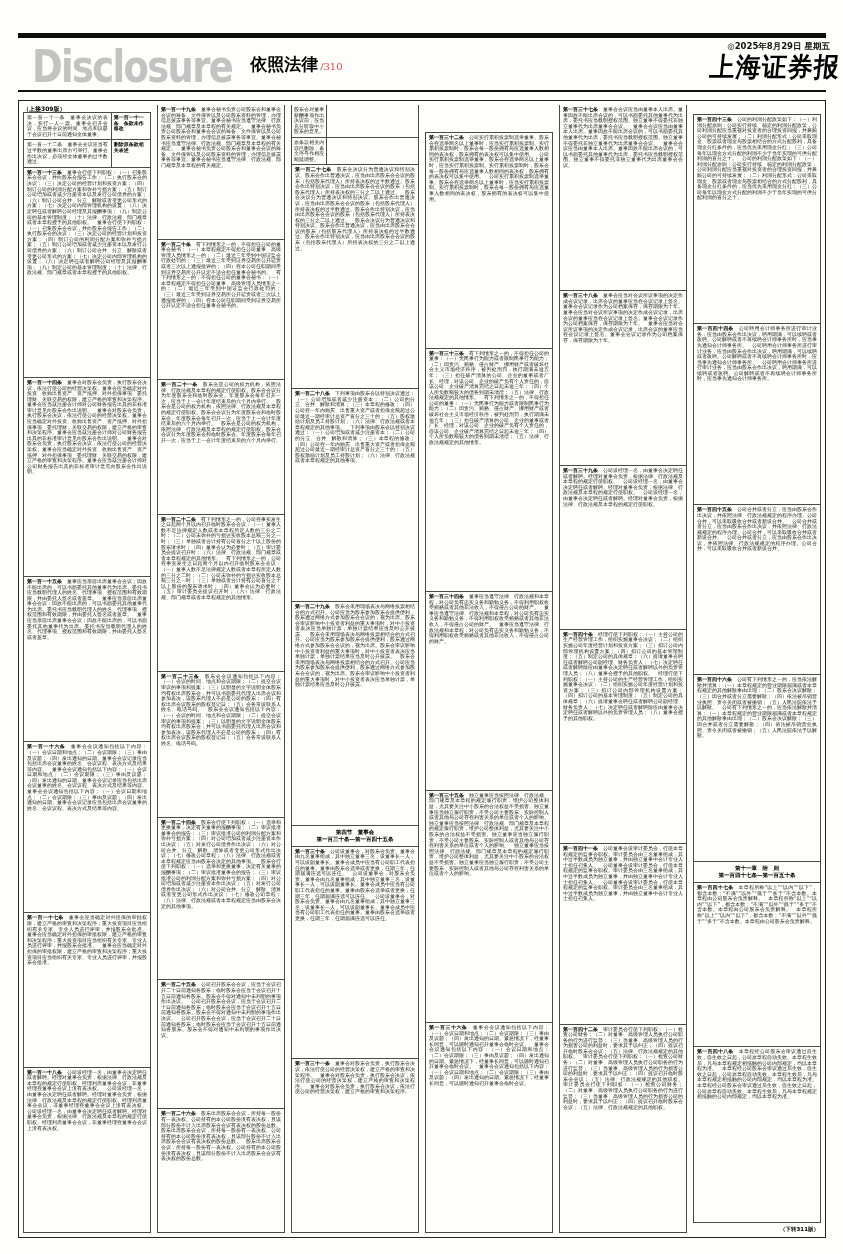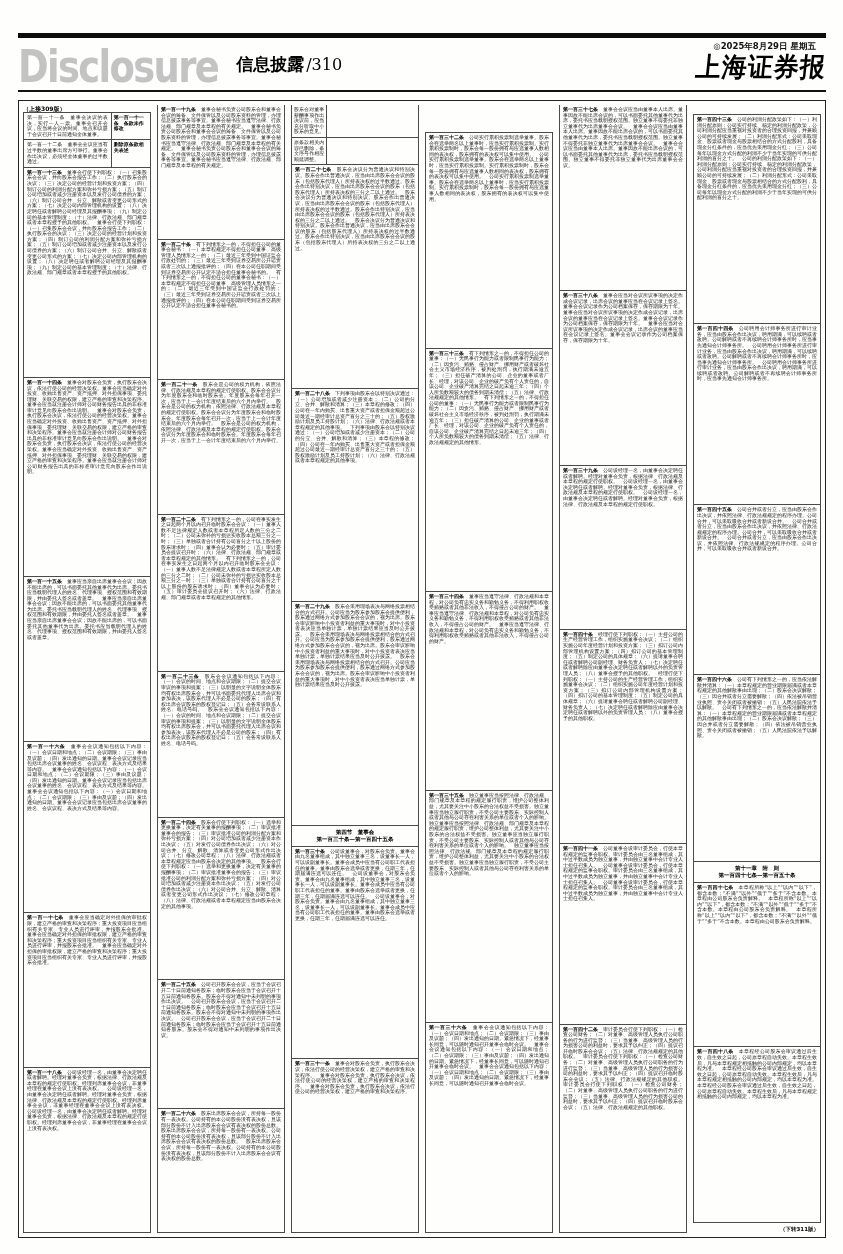--- a/index.html
+++ b/index.html
@@ -1,25 +1,25 @@
 <!DOCTYPE html>
 <html><head>
 <meta charset="utf-8">
 <style>
   html,body{margin:0;padding:0;background:#e8e8e6;}
   #page{position:relative;width:843px;height:1254px;background:#fefefd;margin:0 auto;overflow:hidden;
         font-family:"DejaVu Sans",sans-serif;color:#1a1a1a;}
   
   .topbar{position:absolute;left:18px;top:33px;width:808px;height:5px;background:#0d0d0d;}
-  .hdr{position:absolute;left:18px;top:40px;width:808px;height:48px;display:flex;align-items:flex-end;text-align:right;}
+  .hdr{position:absolute;left:32px;top:40px;width:808px;height:48px;display:flex;align-items:flex-end;text-align:right;}
   .logo{font-family:"DejaVu Sans",sans-serif;font-weight:bold;font-size:45px;line-height:42px;
         color:#c3c3c3;letter-spacing:-2px;transform:scaleX(.82);transform-origin:left bottom;white-space:nowrap;}
   .section-wrap{display:flex;align-items:baseline;margin-left:-26px;margin-bottom:12px;white-space:nowrap;}
   .section-title{font-family:"DejaVu Serif",serif;font-weight:bold;font-size:17px;color:#000;}
-  .page-number{font-family:"DejaVu Serif",serif;font-size:16px;color:#000000;margin-left:2px;}
+  .page-number{font-family:"DejaVu Serif",serif;font-size:10px;color:#ef4444;margin-left:2px;}
   .hdr-right{margin-left:auto;display:flex;align-items:flex-end;margin-bottom:8px;white-space:nowrap;flex-direction:column;}
   .pub-date{font-size:8.5px;font-weight:bold;color:#111;margin-right:10px;margin-bottom:3px;}
   .masthead{font-family:"DejaVu Serif",serif;font-weight:bold;font-size:25px;line-height:24px;color:#000;
             transform:skewX(-6deg) scaleY(1.06);letter-spacing:1px;}
   .hdr-rule{position:absolute;left:18px;top:90px;width:808px;height:1.5px;background:#111;}
   
   .frame{position:absolute;left:18px;top:100px;width:808px;height:1138px;box-sizing:border-box;
          border:1.5px solid #222;padding:4px;display:flex;gap:6px;background:#fefefd;}
   .col{flex:1 1 0;min-width:0;display:flex;flex-direction:column;overflow:hidden;}
   .cell{border:1px solid #4a4a4a;margin-top:-1px;padding:2px 3px;flex:1 1 auto;min-height:10px;overflow:hidden;
@@ -37,21 +37,21 @@
   .gapcell{flex:0 0 auto;}
 </style>
 </head>
 <body>
 
 <div id="page">
   <div class="topbar"></div>
   <div class="hdr">
     <div class="logo">Disclosure</div>
     <div class="section-wrap">
-      <span class="section-title">信息披露</span>
+      <span class="section-title">依照法律</span>
       <span class="page-number">/310</span>
     </div>
     <div class="hdr-right">
       <span class="pub-date">◎2025年8月29日 星期五</span>
       <span class="masthead">上海证券报</span>
     </div>
   </div>
   <div class="hdr-rule"></div>
   <div class="frame" id="cols">
       <div class="col">

